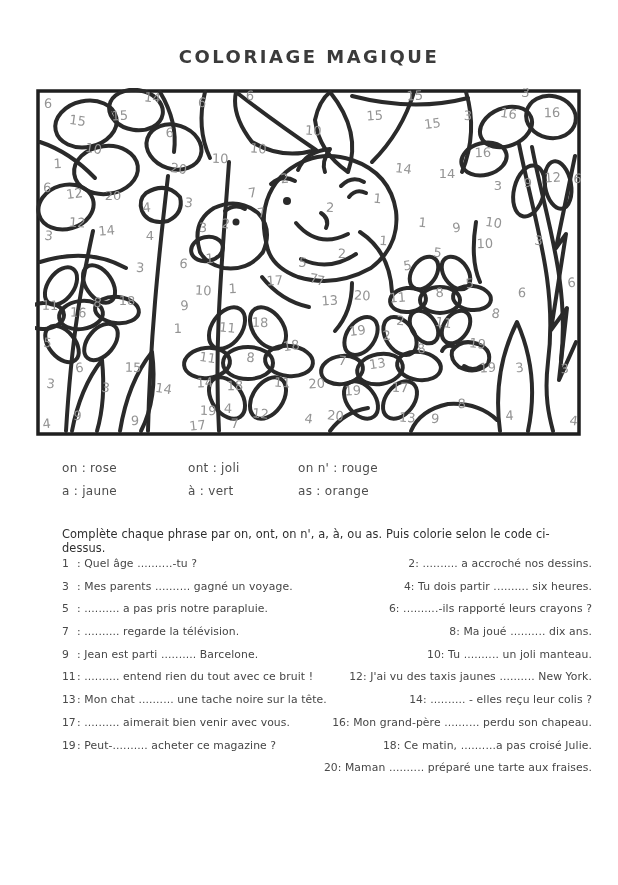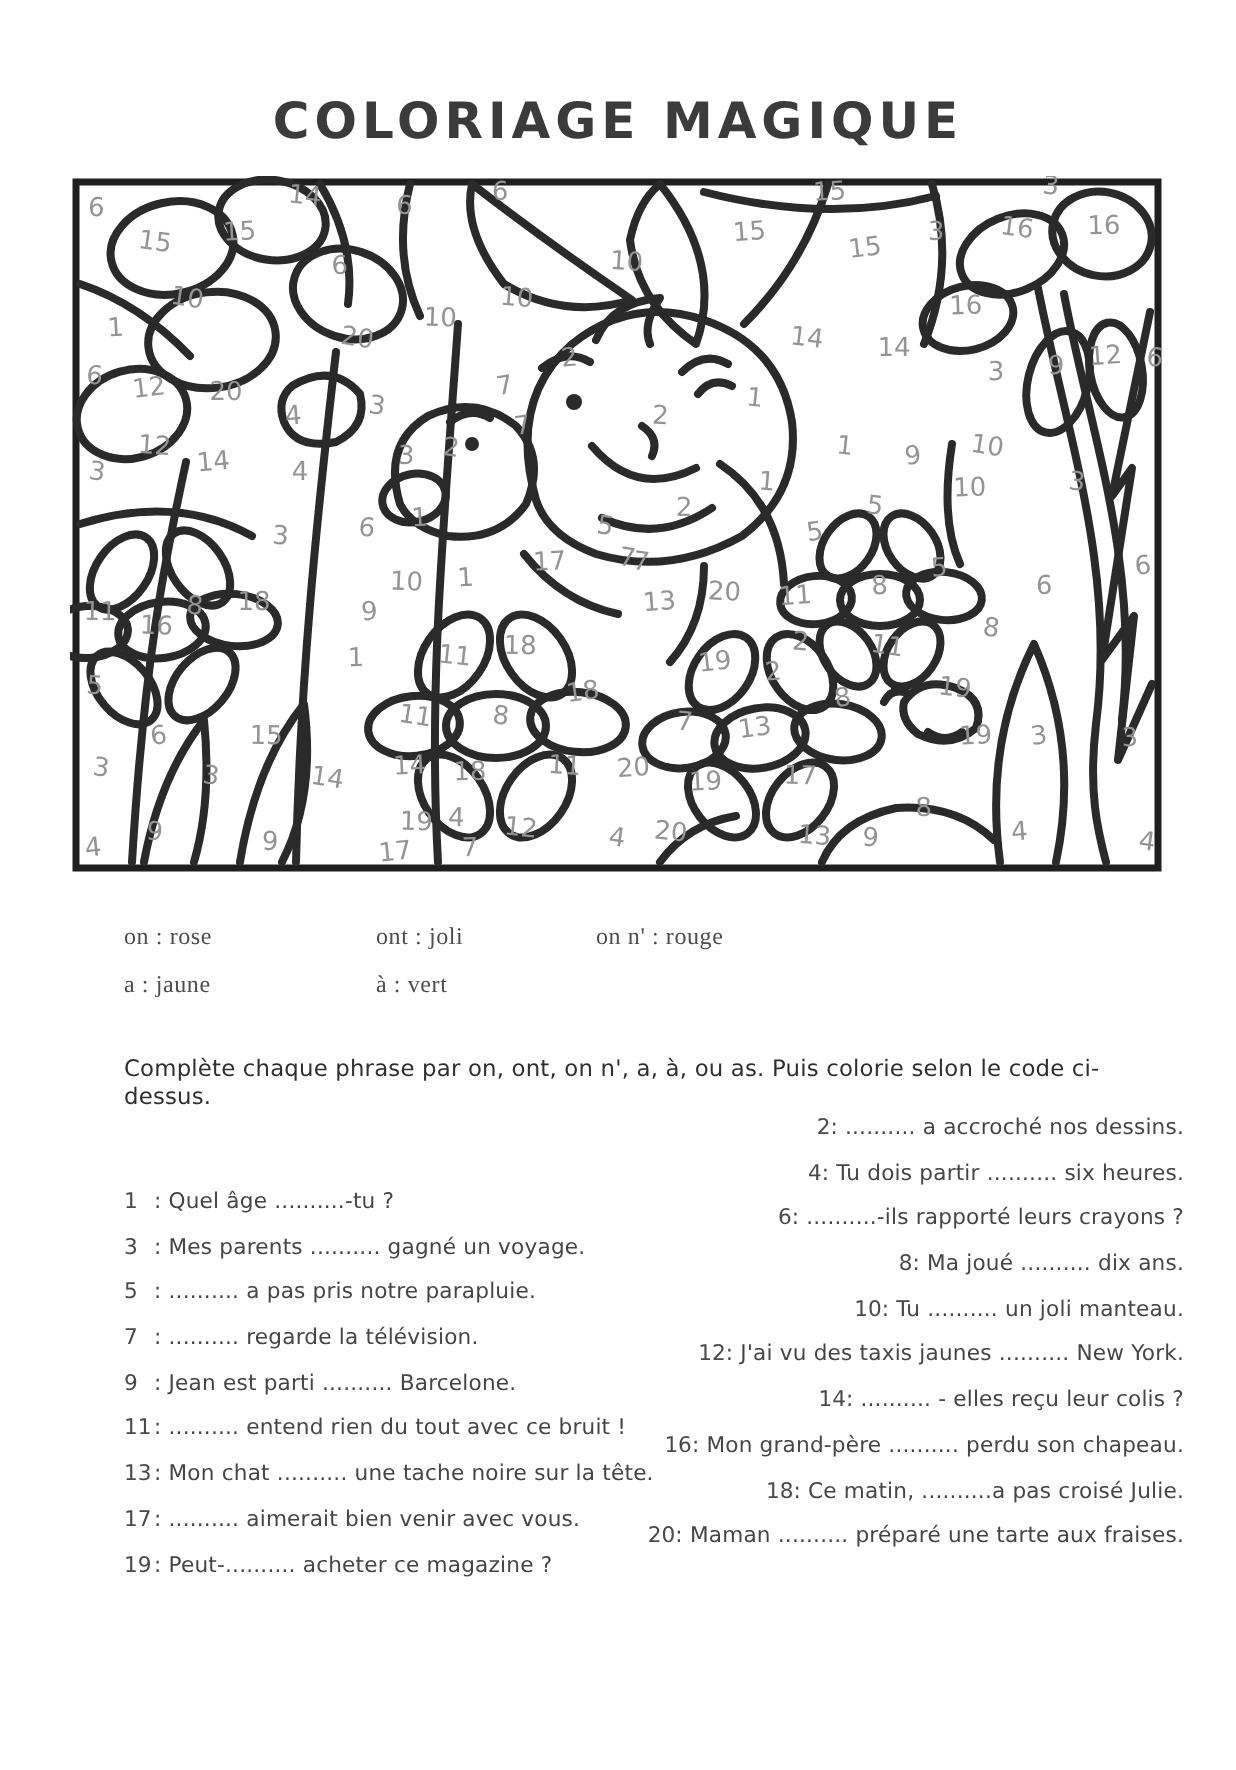--- a/index.html
+++ b/index.html
@@ -2,36 +2,36 @@
 <html><head>
 <meta charset="utf-8">
 <style>
   html,body{margin:0;padding:0;background:#ffffff;}
   .page{
     position:relative;width:618px;height:885px;background:#ffffff;overflow:hidden;
     font-family:"DejaVu Sans",sans-serif;color:#3f3f3f;
   }
   .title{
     position:absolute;top:46px;left:0;width:100%;text-align:center;
-    font-size:25px;font-weight:600;letter-spacing:2.5px;color:#3b3b3b;margin:0;
+    font-size:18px;font-weight:600;letter-spacing:2.5px;color:#3b3b3b;margin:0;
   }
   .pic{position:absolute;left:35px;top:88px;width:548px;height:350px;}
   .pic text{font-family:"DejaVu Sans",sans-serif;font-size:13px;fill:#949494;text-anchor:middle;}
   .legend{
     position:absolute;left:62px;top:461px;width:480px;
     display:grid;grid-template-columns:126px 110px 180px;row-gap:9px;
-    font-size:12px;color:#4d4d4d;letter-spacing:.3px;font-family:Liberation Serif, serif;
+    font-size:12px;color:#4d4d4d;letter-spacing:.3px;
   }
   .legend-item{white-space:nowrap;}
   .instruction{
     position:absolute;left:62px;top:527px;width:520px;margin:0;
     font-size:11.4px;font-weight:400;color:#2f2f2f;letter-spacing:.1px;
   }
   .col{position:absolute;top:553px;display:flex;flex-direction:column;}
-  .col-left{left:62px;width:228px;margin-top:37px;}
+  .col-left{left:62px;width:228px;}
   .col-right{left:280px;width:312px;text-align:right;}
   .sentence{height:22.7px;line-height:22.7px;white-space:nowrap;font-size:10.8px;color:#454545;}
   .snum{display:inline-block;min-width:15px;color:#4a4a4a;}
   .stxt{letter-spacing:.1px;}
 </style>
 </head>
 <body>
 
 <div class="page">
 
@@ -269,20 +269,21 @@
         <text x="572" y="287" transform="rotate(-7 572 287)">6</text>
       </g>
   </svg>
 
   <div class="legend">
       <div class="legend-item">on : rose</div>
       <div class="legend-item">ont : joli</div>
       <div class="legend-item">on n' : rouge</div>
       <div class="legend-item">a : jaune</div>
       <div class="legend-item">à : vert</div>
+      <div class="legend-item">as : orange</div>
     </div>
 
   <p class="instruction">Complète chaque phrase par on, ont, on n', a, à, ou as. Puis colorie selon le code ci-dessus.</p>
 
   <div class="col col-left">
       <div class="sentence"><span class="snum">1</span><span class="stxt">: Quel âge ..........-tu ?</span></div>
       <div class="sentence"><span class="snum">3</span><span class="stxt">: Mes parents .......... gagné un voyage.</span></div>
       <div class="sentence"><span class="snum">5</span><span class="stxt">: .......... a pas pris notre parapluie.</span></div>
       <div class="sentence"><span class="snum">7</span><span class="stxt">: .......... regarde la télévision.</span></div>
       <div class="sentence"><span class="snum">9</span><span class="stxt">: Jean est parti .......... Barcelone.</span></div>

